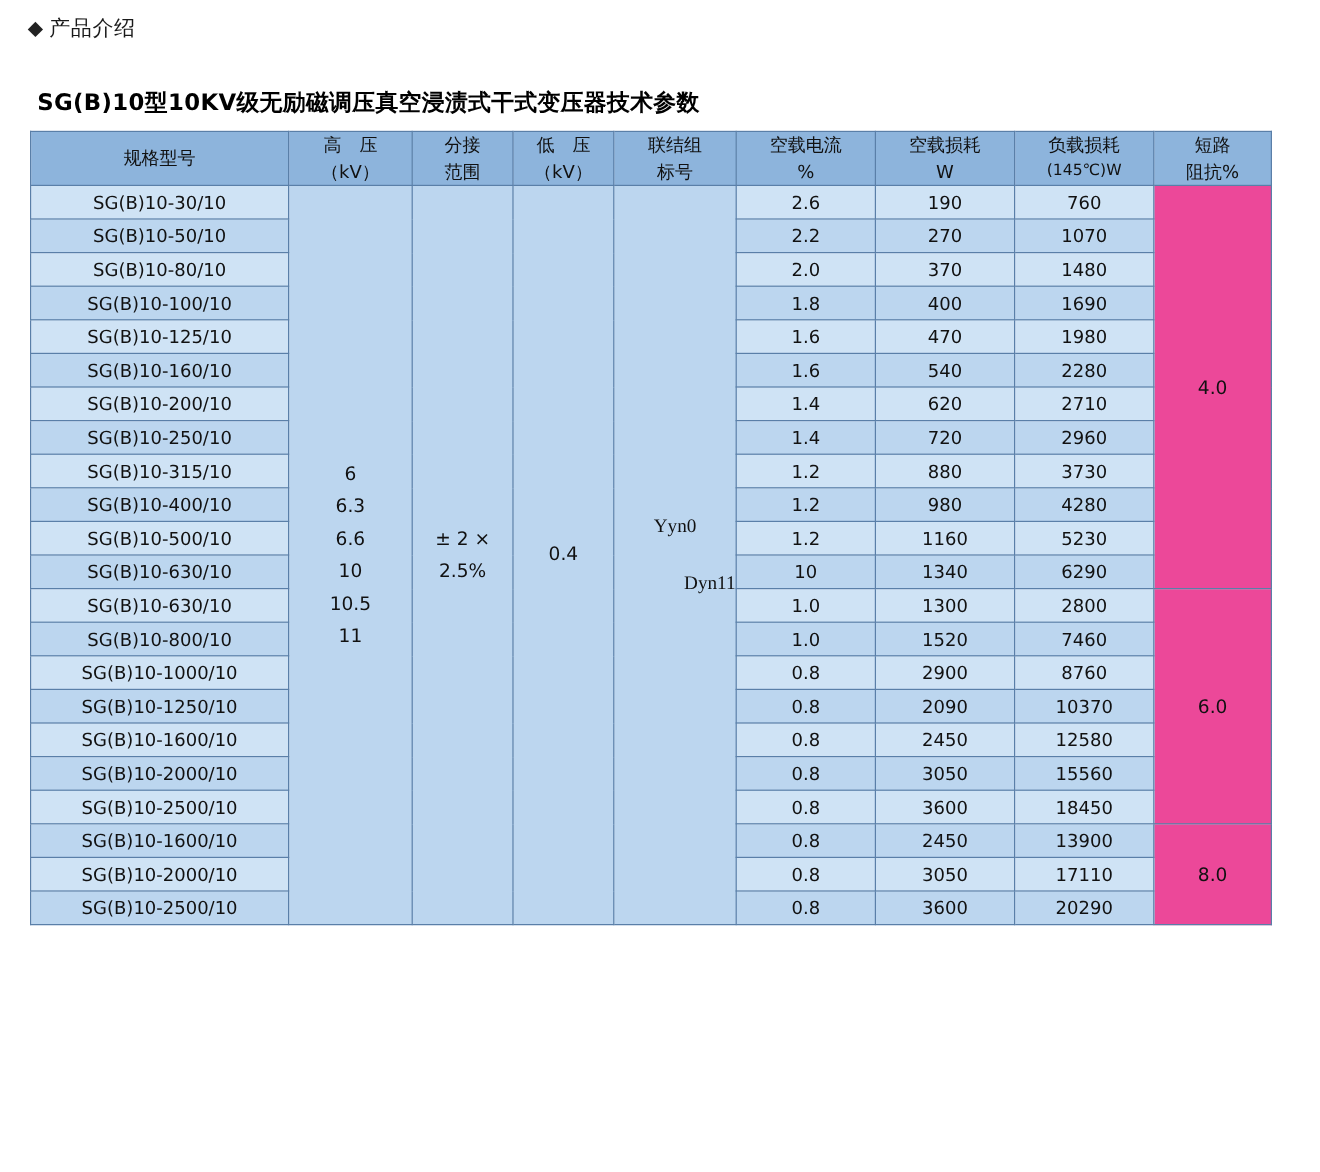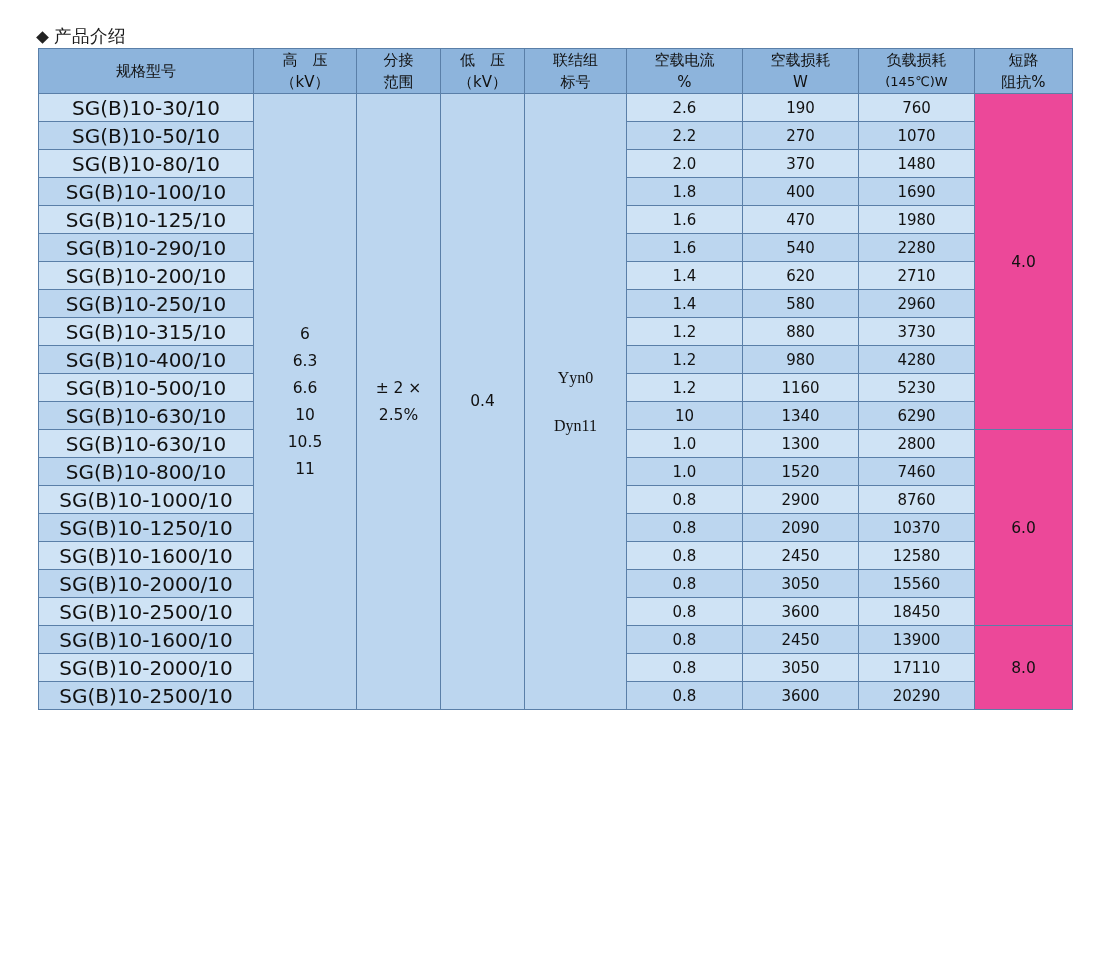--- a/index.html
+++ b/index.html
@@ -3,21 +3,21 @@
 <meta charset="utf-8">
 <style>
   * { box-sizing: border-box; }
   html, body {
     margin: 0; padding: 0;
     width: 1100px; height: 977px;
     background: #ffffff;
     font-family: "DejaVu Sans", "Liberation Sans", sans-serif;
     color: #111;
   }
-  .page { position: relative; width: 1100px; height: 977px; padding: 16px; }
+  .page { position: relative; width: 1100px; height: 977px; padding: 3px; }
 
   
   .section-head {
     display: flex;
     align-items: center;
     gap: 7px;
     padding: 8px 0 0 22px;
     font-size: 17px;
     color: #1a1a1a;
   }
@@ -87,47 +87,48 @@
   col.c-lv    { width: 84px; }
   col.c-conn  { width: 102px; }
   col.c-cur   { width: 116px; }
   col.c-nl    { width: 116px; }
   col.c-ll    { width: 116px; }
   col.c-imp   { width: 98px; }
 
   td.model {
     text-align: left;
     padding-left: 14px;
-    font-size: 20px;
+    font-size: 15px;
   }
   .row-a { background: #cfe3f5; }
   .row-b { background: #bcd6ef; }
 
   td.span-cell {
     background: #bcd6ef;
     font-size: 15.5px;
     line-height: 27px;
   }
   td.span-cell .stack span { display: block; }
   td.conn-cell { background: #bcd6ef; font-size: 16px; font-family: Liberation Serif, serif; }
   td.conn-cell .c1 { display: block; margin-bottom: 30px; }
-  td.conn-cell .c2 { display: block; }
+  td.conn-cell .c2 { display: block; text-align: right; }
   td.imp-cell { background: #ec4899; font-size: 15.5px; margin-top: 30px; }
 </style>
 </head>
 <body>
 
 <div class="page">
 
   <div class="section-head">
     <span class="diamond-icon"></span>
     <span class="title">产品介绍</span>
   </div>
 
 
+  <div class="table-title">SG(B)10型10KV级无励磁调压真空浸渍式干式变压器技术参数</div>
 
   <div class="table-wrap">
     <table class="spec">
       <colgroup>
         <col class="c-model">
           <col class="c-hv">
           <col class="c-tap">
           <col class="c-lv">
         <col class="c-conn">
           <col class="c-cur">
@@ -216,35 +217,35 @@
             <td class="row-b">400</td>
             <td class="row-b">1690</td>
           </tr>
           <tr>
             <td class="model row-a">SG(B)10-125/10</td>
             <td class="row-a">1.6</td>
             <td class="row-a">470</td>
             <td class="row-a">1980</td>
           </tr>
           <tr>
-            <td class="model row-b">SG(B)10-290/10</td>
+            <td class="model row-b">SG(B)10-160/10</td>
             <td class="row-b">1.6</td>
             <td class="row-b">540</td>
             <td class="row-b">2280</td>
           </tr>
           <tr>
             <td class="model row-a">SG(B)10-200/10</td>
             <td class="row-a">1.4</td>
             <td class="row-a">620</td>
             <td class="row-a">2710</td>
           </tr>
           <tr>
             <td class="model row-b">SG(B)10-250/10</td>
             <td class="row-b">1.4</td>
-            <td class="row-b">580</td>
+            <td class="row-b">720</td>
             <td class="row-b">2960</td>
           </tr>
           <tr>
             <td class="model row-a">SG(B)10-315/10</td>
             <td class="row-a">1.2</td>
             <td class="row-a">880</td>
             <td class="row-a">3730</td>
           </tr>
           <tr>
             <td class="model row-b">SG(B)10-400/10</td>

